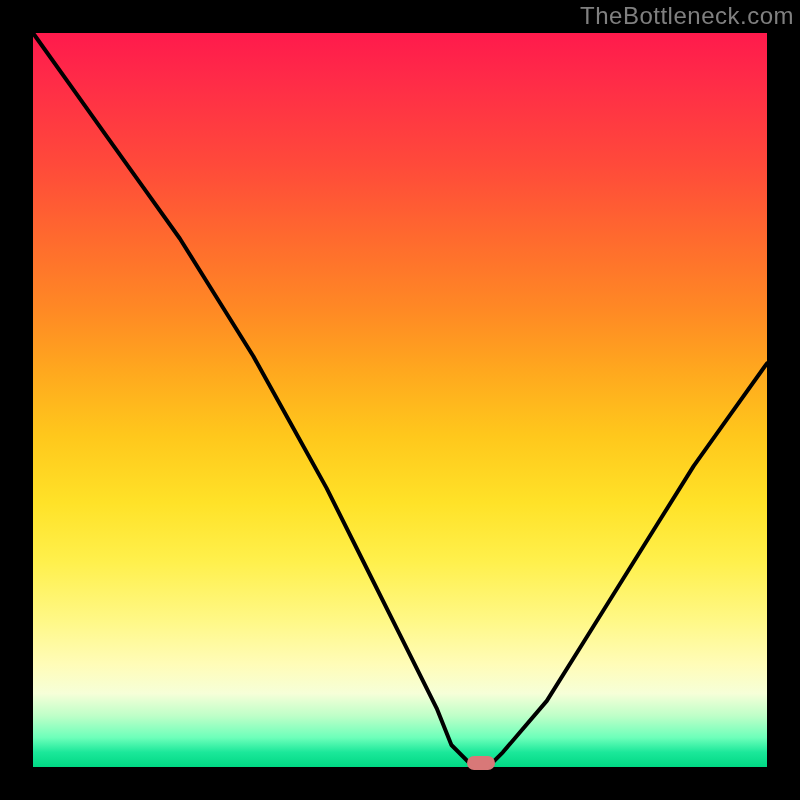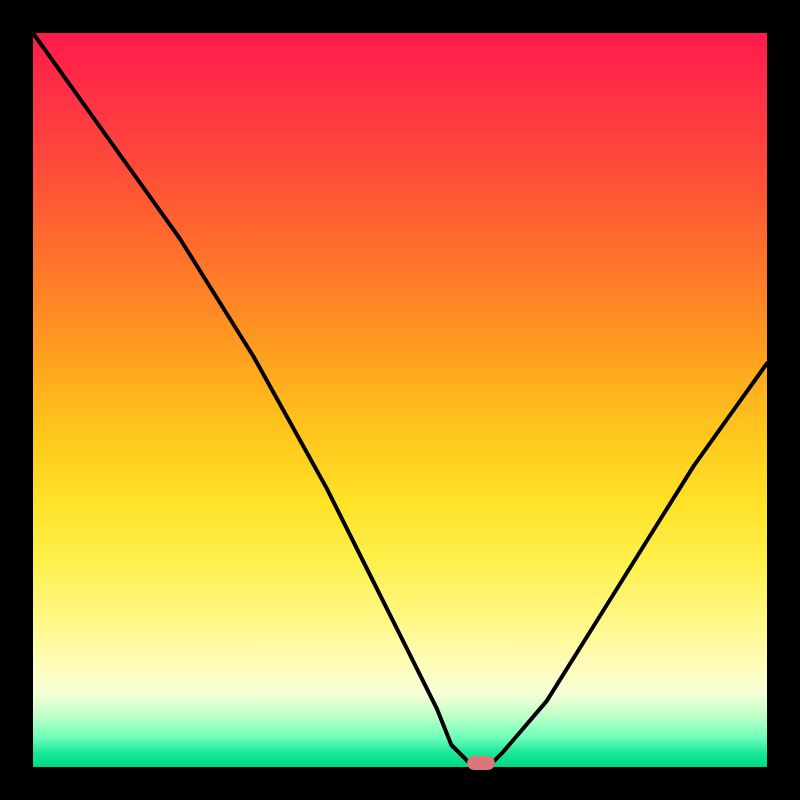--- a/index.html
+++ b/index.html
@@ -67,20 +67,21 @@
     height: 14px;
     border-radius: 7px;
     background: #d87878;
     transform: translate(-50%, -50%);
   }
 </style>
 </head>
 <body>
 
 <div class="frame">
+  <div class="watermark">TheBottleneck.com</div>
 
   <div class="plot-area">
     <svg class="curve" viewBox="0 0 734 734" preserveAspectRatio="none">
       <path id="curve-path" fill="none" stroke="#000" stroke-width="4" stroke-linejoin="round" stroke-linecap="round" d="M0.0 0.0 L36.7 51.4 L73.4 102.8 L110.1 154.1 L146.8 205.5 L183.5 264.2 L220.2 323.0 L256.9 389.0 L293.6 455.1 L330.3 528.5 L367.0 601.9 L403.7 675.3 L418.4 712.0 L440.4 734.0 L455.1 734.0 L469.8 719.3 L513.8 667.9 L550.5 609.2 L587.2 550.5 L623.9 491.8 L660.6 433.1 L697.3 381.7 L734.0 330.3"></path>
     </svg>
     <div id="marker" class="marker" style="left: 447.74px; top: 730px;"></div>
   </div>
 </div>
 
 </body></html>

